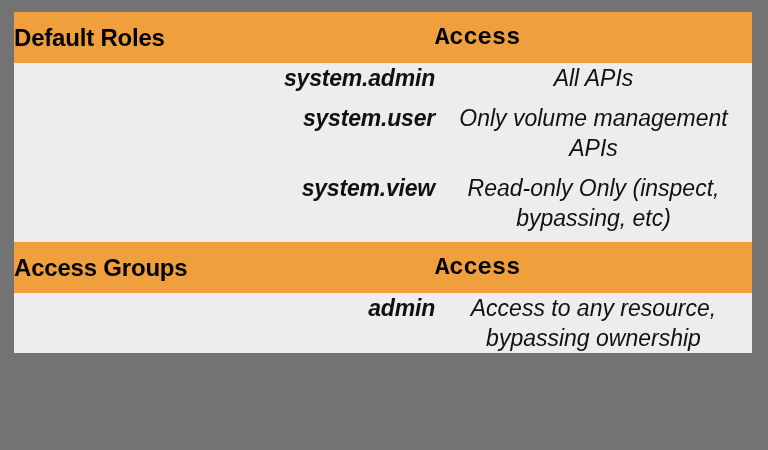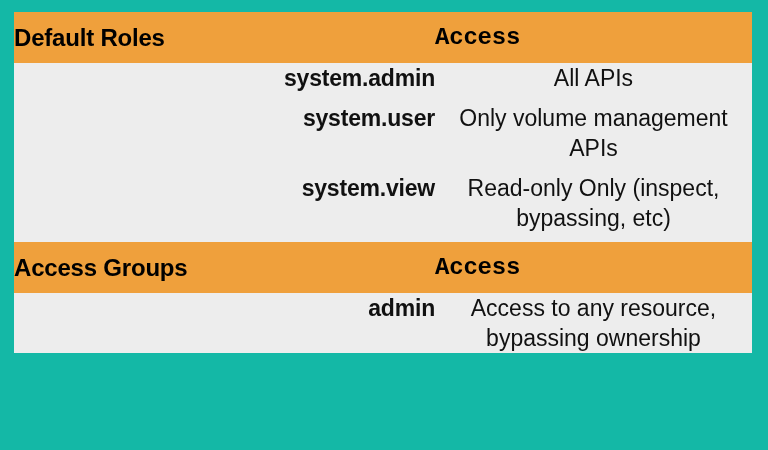--- a/index.html
+++ b/index.html
@@ -12,21 +12,21 @@
     height: 450px;
     overflow: hidden;
     font-family: "Liberation Sans", sans-serif;
     -webkit-font-smoothing: none;
   }
 
   .page {
     position: relative;
     width: 768px;
     height: 450px;
-    background: #14b8a6;
+    background: #737373;
   }
 
   .table-wrap {
     position: absolute;
     left: 14px;
     top: 12px;
     width: 738px;
   }
 
   table.roles-table {
@@ -68,20 +68,21 @@
     background: #ededed;
   }
 
   tr.body-row td {
     padding: 0;
     margin: 4px;
     vertical-align: top;
     color: #111111;
     font-size: 23px;
     line-height: 30px;
+    font-style: italic;
   }
 
   td.cell-name {
     text-align: right;
     font-weight: bold;
     padding-right: 16px;
     letter-spacing: -0.2px;
   }
 
   td.cell-access {

